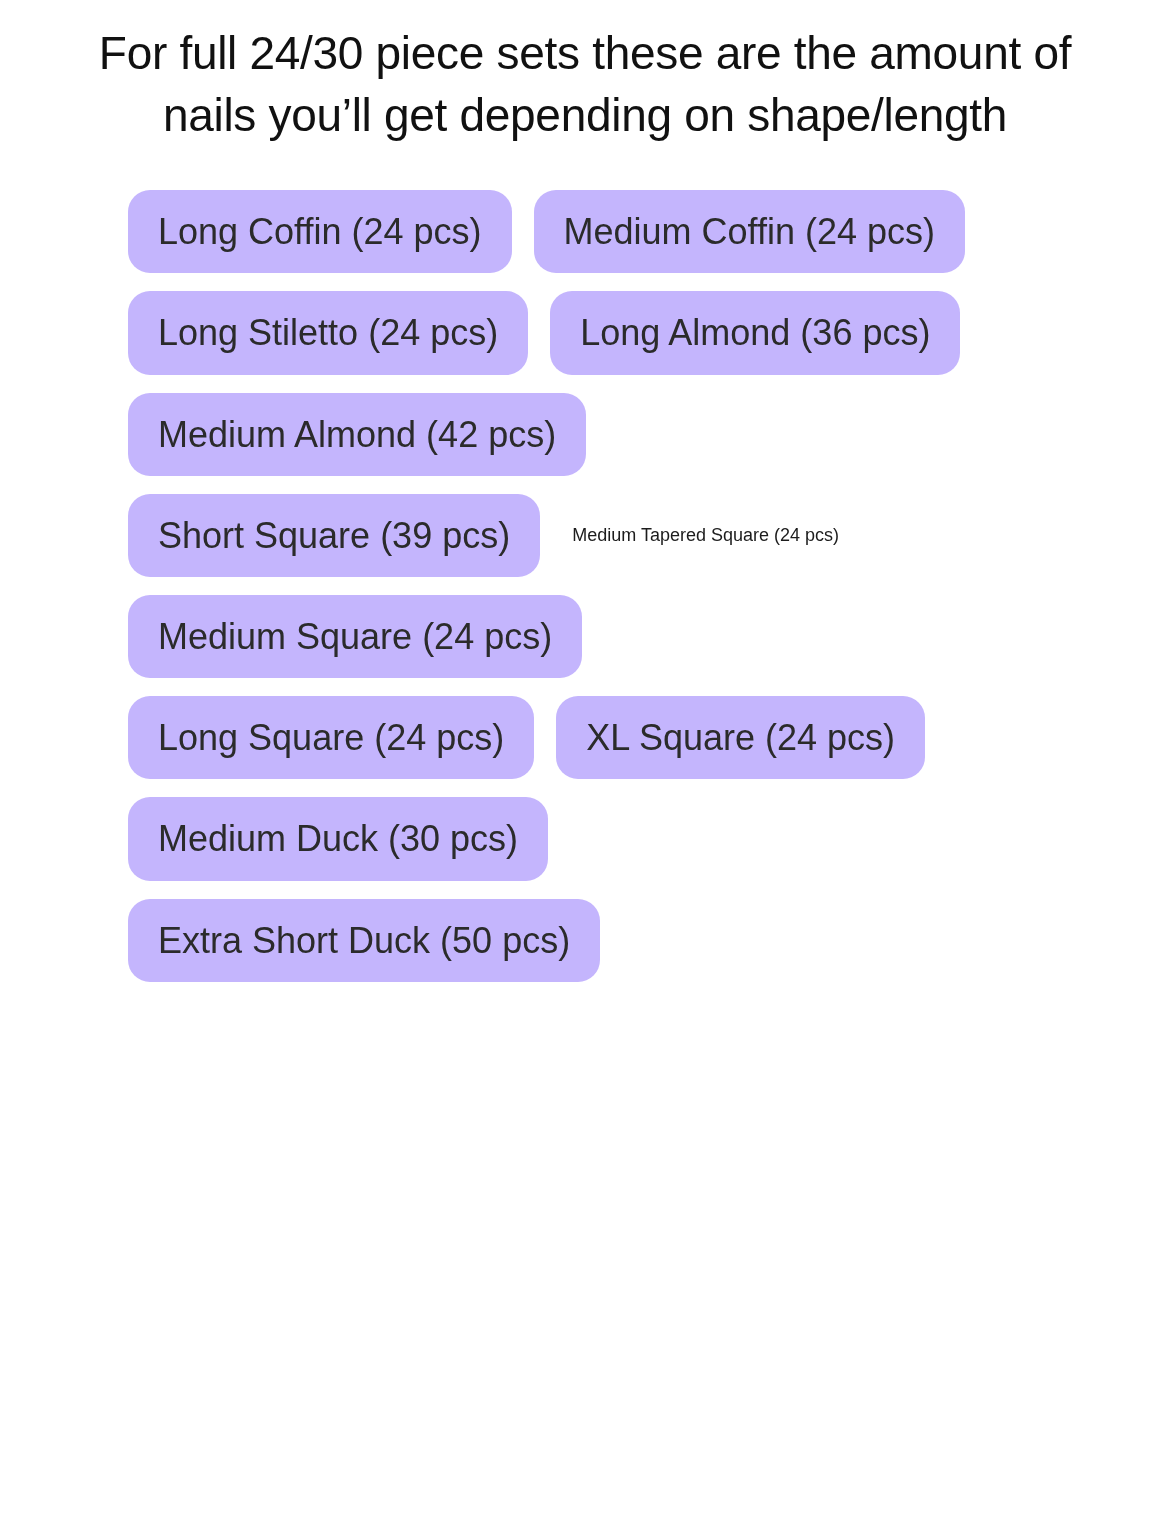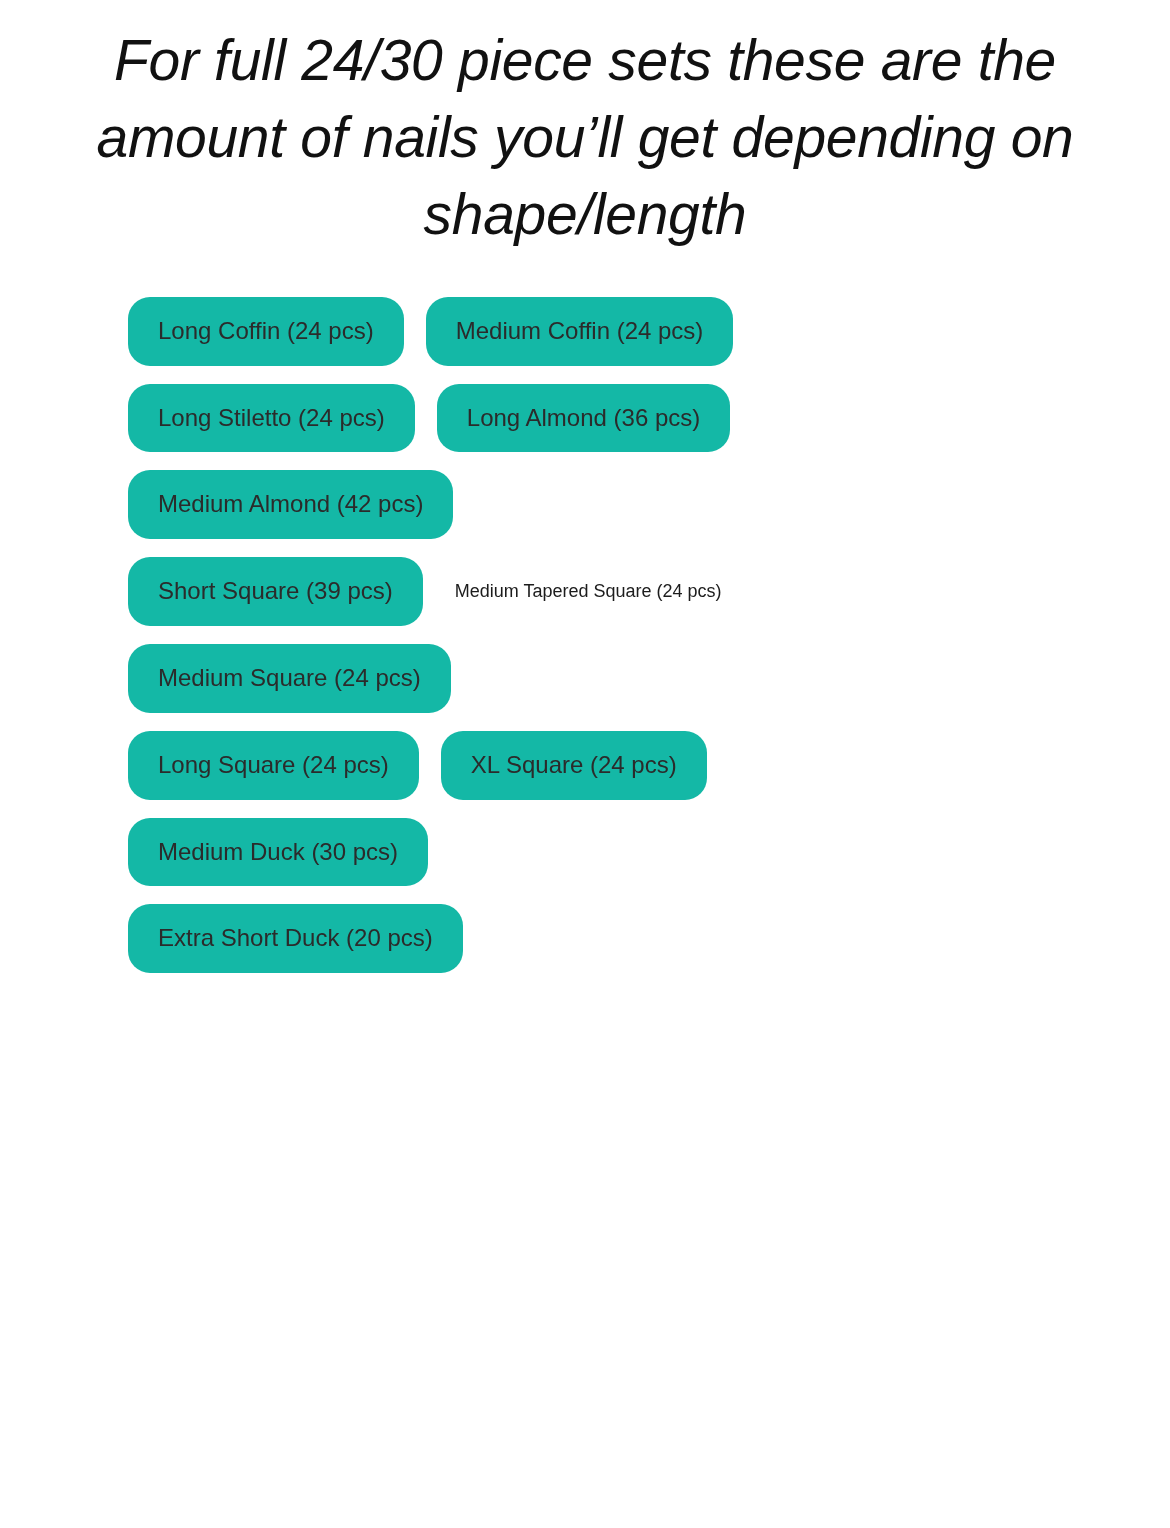--- a/index.html
+++ b/index.html
@@ -17,43 +17,42 @@
   .page {
     position: relative;
     width: 1170px;
     height: 1528px;
     box-sizing: border-box;
     padding: 0;
   }
   .heading {
     margin: 22px 60px 0 60px;
     text-align: center;
-    font-size: 57px;
+    font-size: 46px;
     line-height: 1.35;
     font-weight: 400;
     color: #111111;
     letter-spacing: -0.3px;
-    font-style: italic;
   }
   .chips {
     margin-top: 44px;
     padding: 0 128px 0 128px;
     box-sizing: border-box;
   }
   .chip-row {
     display: flex;
     align-items: center;
     gap: 22px;
     margin-bottom: 18px;
   }
   .chip {
-    background: #14b8a6;
+    background: #c4b5fd;
     border-radius: 22px;
     padding: 20px 30px;
-    font-size: 24px;
+    font-size: 36px;
     line-height: 1.2;
     color: #2b2b2b;
     white-space: nowrap;
     display: inline-block;
   }
   .plain {
     font-size: 18px;
     line-height: 1.3;
     color: #1c1c1c;
     text-align: center;
@@ -110,19 +109,19 @@
     <div class="chip-row">
       <div class="chip">Long Square (24 pcs)</div>
       <div class="chip">XL Square (24 pcs)</div>
     </div>
 
     <div class="chip-row">
       <div class="chip">Medium Duck (30 pcs)</div>
     </div>
 
     <div class="chip-row">
-      <div class="chip">Extra Short Duck (20 pcs)</div>
+      <div class="chip">Extra Short Duck (50 pcs)</div>
     </div>
 
   </div>
 
 
 </div>
 
 </body></html>

